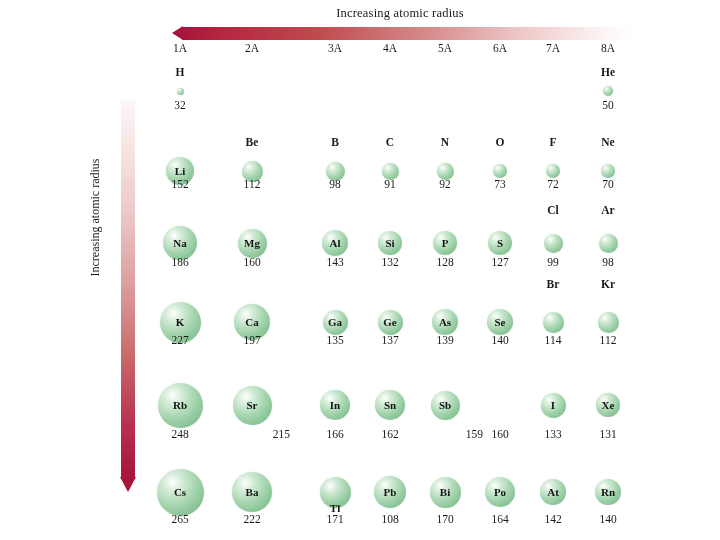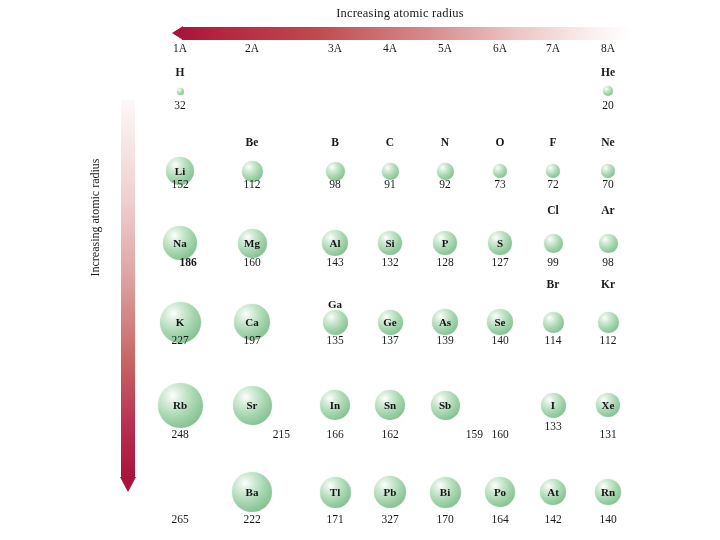--- a/index.html
+++ b/index.html
@@ -209,21 +209,21 @@
         <div class="sphere-box" style="height: 24px;">
           <div class="sphere" style="width: 7px; height: 7px; margin-left: -3.5px; top: 9px;"></div>
         </div>
         <div class="radius" style="position: absolute; left: 0px; width: 76px; top: 33px;">32</div>
       </div>
       <div class="cell" style="left: 608px; top: 66px;">
         <div class="sym-above">He</div>
         <div class="sphere-box" style="height: 24px;">
           <div class="sphere" style="width: 10px; height: 10px; margin-left: -5px; top: 7px;"></div>
         </div>
-        <div class="radius" style="position: absolute; left: 0px; width: 76px; top: 33px;">20</div>
+        <div class="radius" style="position: absolute; left: 0px; width: 76px; top: 33px;">50</div>
       </div>
       <div class="cell" style="left: 180px; top: 136px;">
         <div class="sym-above hidden">Li</div>
         <div class="sphere-box" style="height: 44px;">
           <div class="sphere" style="width: 28px; height: 28px; margin-left: -14px; top: 8px;"></div>
           <div class="sym-inside" style="top: 17px;">Li</div>
         </div>
         <div class="radius" style="position: absolute; left: 0px; width: 76px; top: 42px;">152</div>
       </div>
       <div class="cell" style="left: 252px; top: 136px;">
@@ -274,21 +274,21 @@
           <div class="sphere" style="width: 14px; height: 14px; margin-left: -7px; top: 15px;"></div>
         </div>
         <div class="radius" style="position: absolute; left: 0px; width: 76px; top: 42px;">70</div>
       </div>
       <div class="cell" style="left: 180px; top: 204px;">
         <div class="sym-above hidden">Na</div>
         <div class="sphere-box" style="height: 52px; text-align: center;">
           <div class="sphere" style="width: 34px; height: 34px; margin-left: -17px; top: 9px;"></div>
           <div class="sym-inside" style="top: 21px;">Na</div>
         </div>
-        <div class="radius" style="position: absolute; left: 8px; width: 76px; top: 52px; font-weight: bold;">186</div>
+        <div class="radius" style="position: absolute; left: 0px; width: 76px; top: 52px;">186</div>
       </div>
       <div class="cell" style="left: 252px; top: 204px;">
         <div class="sym-above hidden">Mg</div>
         <div class="sphere-box" style="height: 52px;">
           <div class="sphere" style="width: 29px; height: 29px; margin-left: -14.5px; top: 12px;"></div>
           <div class="sym-inside" style="top: 21px;">Mg</div>
         </div>
         <div class="radius" style="position: absolute; left: 0px; width: 76px; top: 52px;">160</div>
       </div>
       <div class="cell" style="left: 335px; top: 204px;">
@@ -350,21 +350,21 @@
         <div class="sphere-box" style="height: 62px;">
           <div class="sphere" style="width: 36px; height: 36px; margin-left: -18px; top: 13px;"></div>
           <div class="sym-inside" style="top: 26px;">Ca</div>
         </div>
         <div class="radius" style="position: absolute; left: 0px; width: 76px; top: 56px;">197</div>
       </div>
       <div class="cell" style="left: 335px; top: 278px;">
         <div class="sym-above hidden">Ga</div>
         <div class="sphere-box" style="height: 62px;">
           <div class="sphere" style="width: 25px; height: 25px; margin-left: -12.5px; top: 19px;"></div>
-          <div class="sym-inside" style="top: 8px;">Ga</div>
+          <div class="sym-inside" style="top: 26px;">Ga</div>
         </div>
         <div class="radius" style="position: absolute; left: 0px; width: 76px; top: 56px;">135</div>
       </div>
       <div class="cell" style="left: 390px; top: 278px;">
         <div class="sym-above hidden">Ge</div>
         <div class="sphere-box" style="height: 62px; text-align: right;">
           <div class="sphere" style="width: 25px; height: 25px; margin-left: -12.5px; top: 19px;"></div>
           <div class="sym-inside" style="top: 26px;">Ge</div>
         </div>
         <div class="radius" style="position: absolute; left: 0px; width: 76px; top: 56px;">137</div>
@@ -442,57 +442,61 @@
       <div class="cell" style="left: 500px; top: 356px;">
         <div class="sym-above hidden">Te</div>
         <div class="radius" style="position: absolute; left: 0px; width: 76px; top: 72px;">160</div>
       </div>
       <div class="cell" style="left: 553px; top: 356px;">
         <div class="sym-above hidden">I</div>
         <div class="sphere-box" style="height: 72px;">
           <div class="sphere" style="width: 25px; height: 25px; margin-left: -12.5px; top: 24px;"></div>
           <div class="sym-inside" style="top: 31px;">I</div>
         </div>
-        <div class="radius" style="position: absolute; left: 0px; width: 76px; top: 64px;">133</div>
+        <div class="radius" style="position: absolute; left: 0px; width: 76px; top: 72px;">133</div>
       </div>
       <div class="cell" style="left: 608px; top: 356px;">
         <div class="sym-above hidden">Xe</div>
         <div class="sphere-box" style="height: 72px;">
           <div class="sphere" style="width: 24px; height: 24px; margin-left: -12px; top: 24px;"></div>
           <div class="sym-inside" style="top: 31px;">Xe</div>
         </div>
         <div class="radius" style="position: absolute; left: 0px; width: 76px; top: 72px;">131</div>
       </div>
       <div class="cell" style="left: 180px; top: 438px;">
         <div class="sym-above hidden">Cs</div>
+        <div class="sphere-box" style="height: 82px;">
+          <div class="sphere" style="width: 47px; height: 47px; margin-left: -23.5px; top: 18px;"></div>
+          <div class="sym-inside" style="top: 36px;">Cs</div>
+        </div>
         <div class="radius" style="position: absolute; left: 0px; width: 76px; top: 75px;">265</div>
       </div>
       <div class="cell" style="left: 252px; top: 438px;">
         <div class="sym-above hidden">Ba</div>
         <div class="sphere-box" style="height: 82px;">
           <div class="sphere" style="width: 40px; height: 40px; margin-left: -20px; top: 21px;"></div>
           <div class="sym-inside" style="top: 36px;">Ba</div>
         </div>
         <div class="radius" style="position: absolute; left: 0px; width: 76px; top: 75px;">222</div>
       </div>
       <div class="cell" style="left: 335px; top: 438px;">
         <div class="sym-above hidden">Tl</div>
         <div class="sphere-box" style="height: 82px;">
           <div class="sphere" style="width: 31px; height: 31px; margin-left: -15.5px; top: 26px;"></div>
-          <div class="sym-inside" style="top: 36px;">Tl</div>
+          <div class="sym-inside" style="top: 52px;">Tl</div>
         </div>
         <div class="radius" style="position: absolute; left: 0px; width: 76px; top: 75px;">171</div>
       </div>
       <div class="cell" style="left: 390px; top: 438px;">
         <div class="sym-above hidden">Pb</div>
         <div class="sphere-box" style="height: 82px;">
           <div class="sphere" style="width: 32px; height: 32px; margin-left: -16px; top: 25px;"></div>
           <div class="sym-inside" style="top: 36px;">Pb</div>
         </div>
-        <div class="radius" style="position: absolute; left: 0px; width: 76px; top: 75px;">327</div>
+        <div class="radius" style="position: absolute; left: 0px; width: 76px; top: 75px;">108</div>
       </div>
       <div class="cell" style="left: 445px; top: 438px;">
         <div class="sym-above hidden">Bi</div>
         <div class="sphere-box" style="height: 82px;">
           <div class="sphere" style="width: 31px; height: 31px; margin-left: -15.5px; top: 26px;"></div>
           <div class="sym-inside" style="top: 36px;">Bi</div>
         </div>
         <div class="radius" style="position: absolute; left: 0px; width: 76px; top: 75px;">170</div>
       </div>
       <div class="cell" style="left: 500px; top: 438px;">

